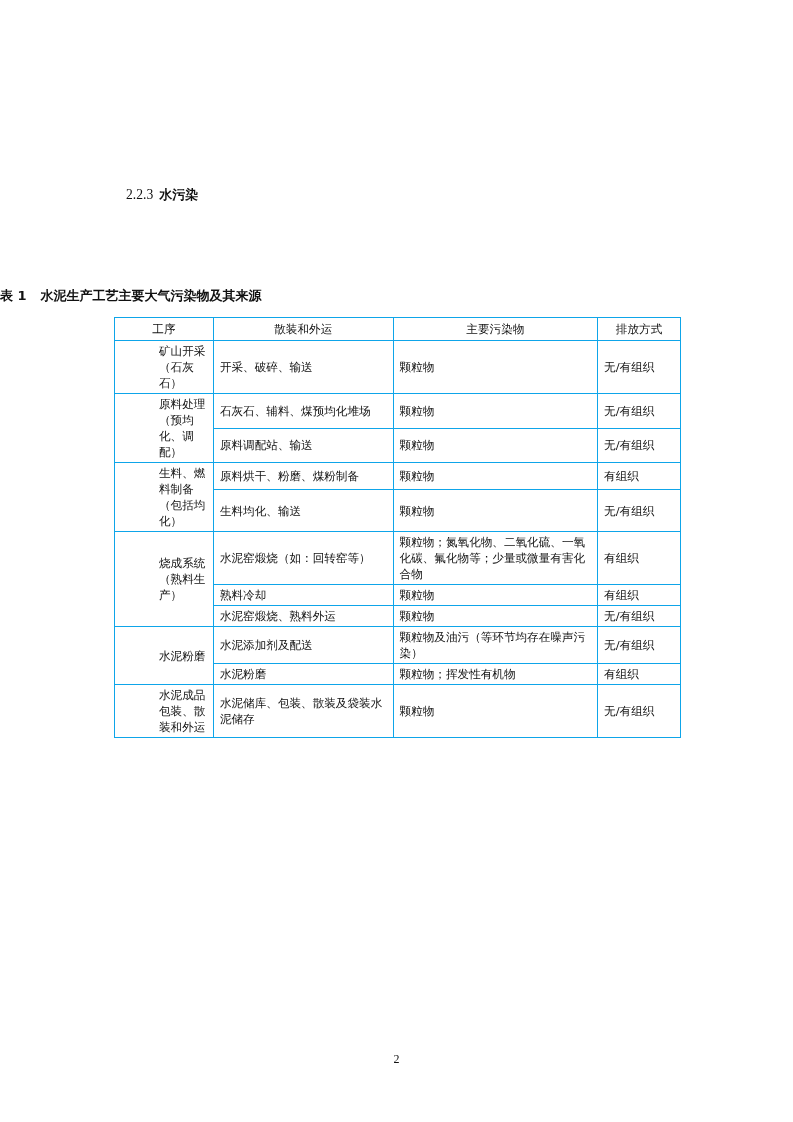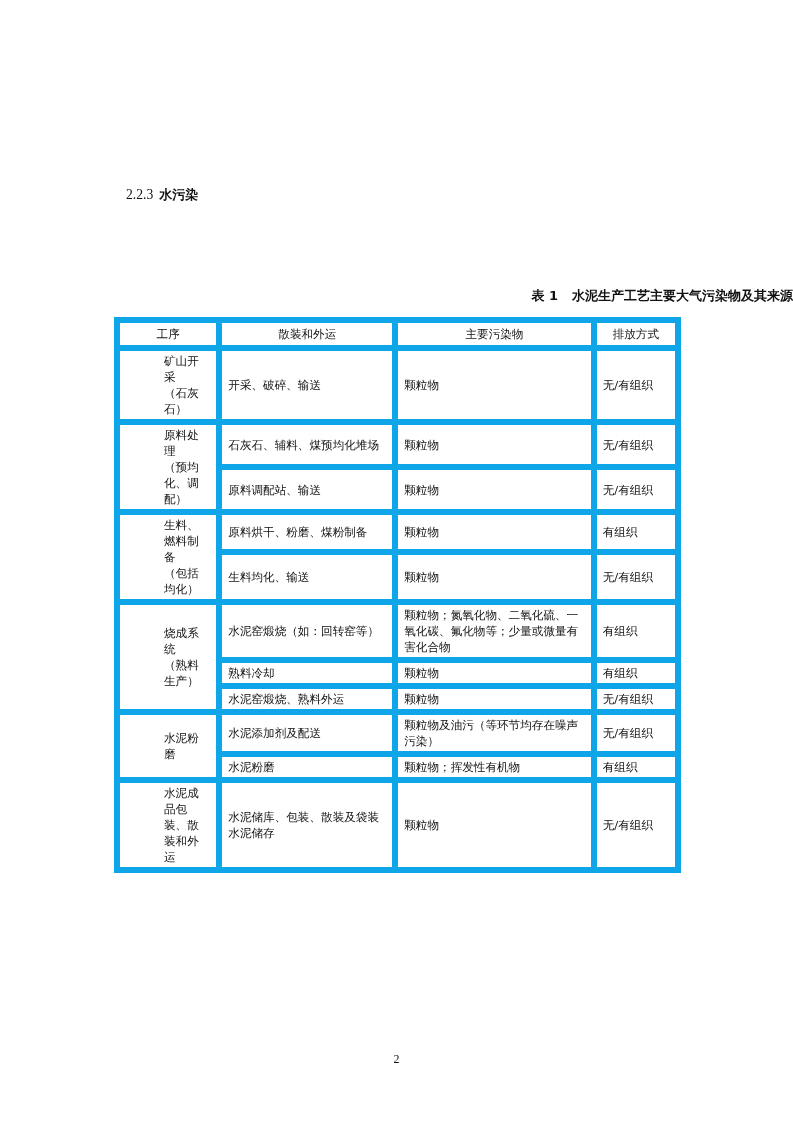--- a/index.html
+++ b/index.html
@@ -6,26 +6,26 @@
   body { width: 793px; height: 1122px; position: relative; overflow: hidden;
          font-family: "DejaVu Serif", "Liberation Serif", serif; color: #111; }
   .page { position: absolute; left: 0; top: 0; width: 793px; height: 1122px; }
   .para { position: absolute; left: 118px; width: 558px; font-size: 13.6px;
           line-height: 27px; letter-spacing: 0.2px; text-align: justify; margin: 0; }
   .p1 { top: 93px; }
   .heading { position: absolute; left: 122px; top: 182px; font-size: 13.6px; margin: 4px; font-weight: normal; }
   .heading .num { font-family: "Liberation Serif", serif; }
   .heading .txt { font-family: "DejaVu Sans", sans-serif; font-weight: bold; margin-left: 6px; font-size: 13px; }
   .p2 { top: 213px; text-indent: 28px; }
-  .caption { position: absolute; top: 287px; left: 0; width: 793px; text-align: right;
+  .caption { position: absolute; top: 287px; left: 0; width: 793px; text-align: left;
              font-family: "DejaVu Sans", sans-serif; font-weight: bold; font-size: 13px; margin: 0; }
   .caption .lbl { margin-right: 14px; }
   table.t { position: absolute; left: 114px; top: 317px; border-collapse: collapse;
             font-size: 11.6px; width: 567px; }
-  table.t td, table.t th { border: 6px solid #0ea5e9; padding: 2px 6px; vertical-align: middle; line-height: 16px; margin-top: 43px; }
+  table.t td, table.t th { border: 1px solid #0ea5e9; padding: 2px 6px; vertical-align: middle; line-height: 16px; margin-top: 43px; }
   table.t th { font-weight: normal; text-align: center; height: 18px; }
   table.t td.proc { text-align: left; padding-left: 44px; }
   .c1 { width: 86px; } .c2 { width: 167px; } .c3 { width: 192px; } .c4 { width: 70px; }
   .pagenum { position: absolute; top: 1052px; left: 0; width: 793px; text-align: center; font-size: 12px;
              font-family: "Liberation Serif", serif; }
 </style>
 </head>
 <body>
 
 <div class="page">

